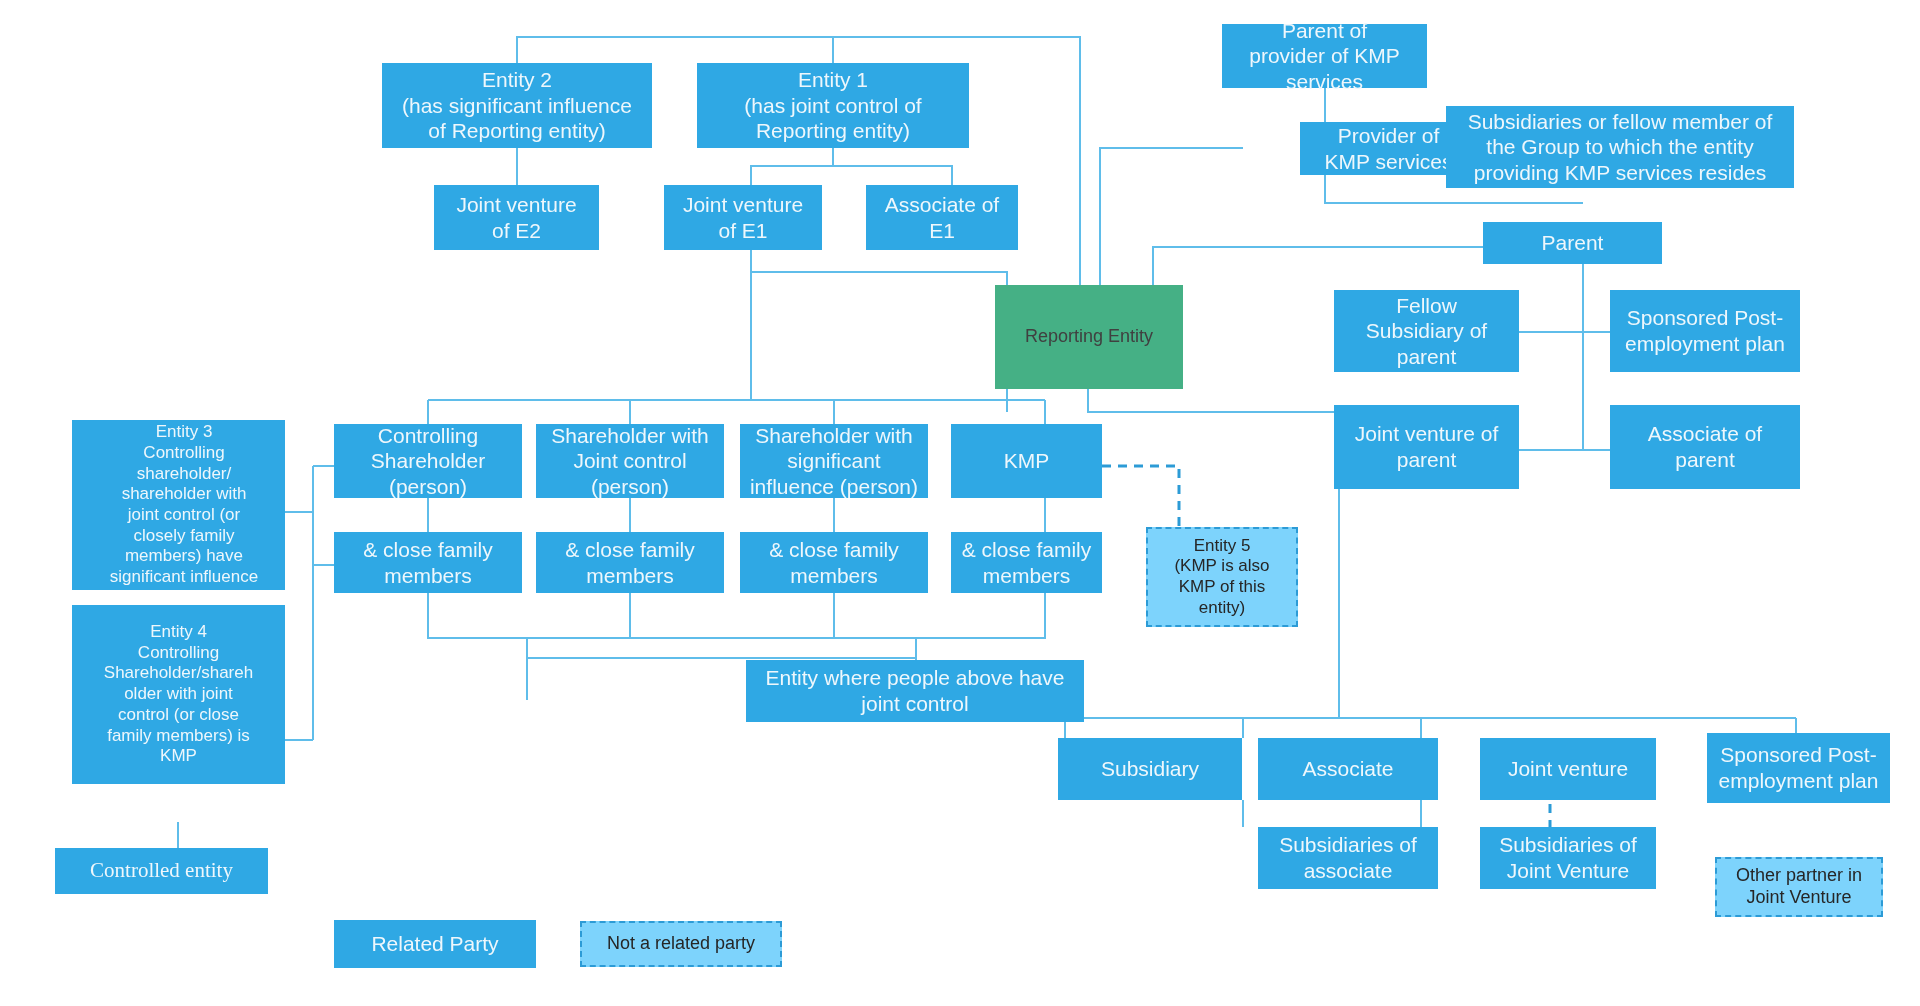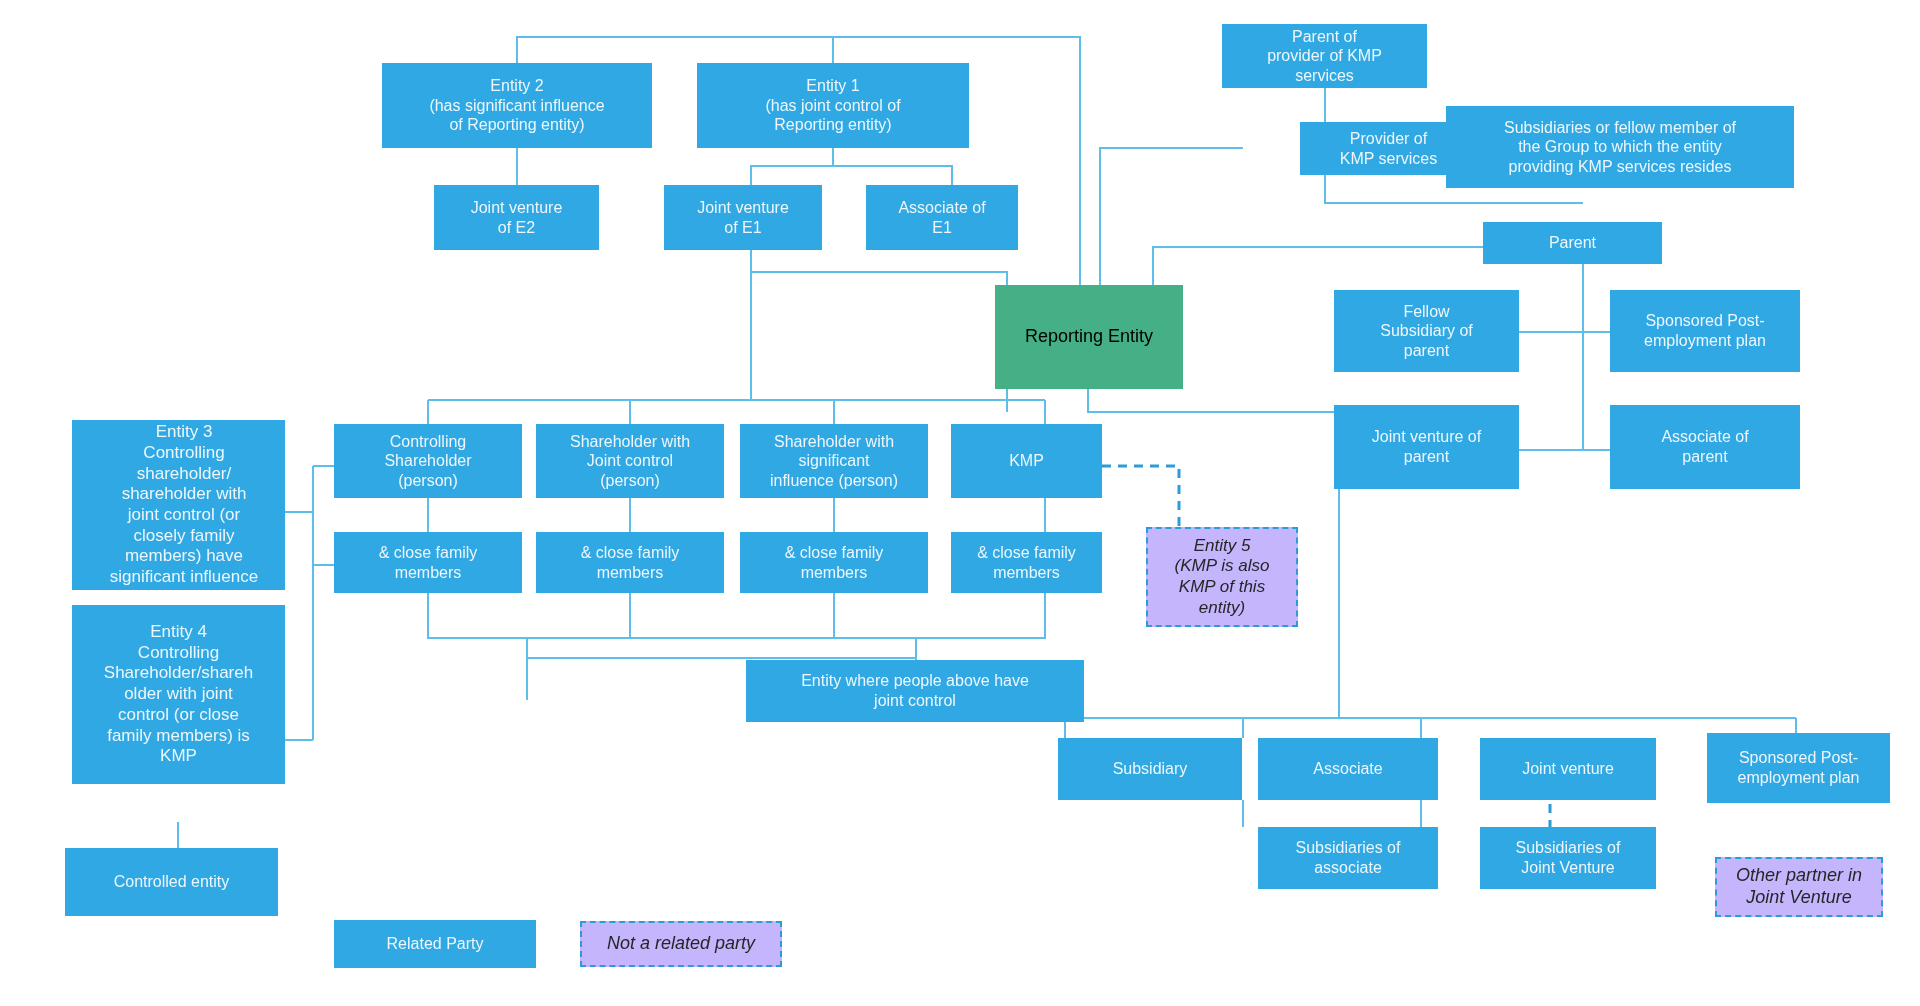--- a/index.html
+++ b/index.html
@@ -34,33 +34,32 @@
     align-items: center;
     justify-content: center;
     text-align: center;
     line-height: 1.22;
     padding: 2px 5px;
     z-index: 3;
   }
   .node.blue {
     background: #2FA8E4;
     color: #eef7fc;
-    font-size: 16px;
+    font-size: 21px;
   }
   .node.green {
     background: #45B085;
-    color: #000000;
+    color: #404040;
     font-size: 18px;
   }
   .node.dashed {
-    background: #c4b5fd;
+    background: #7dd3fc;
     color: #262626;
     font-size: 18px;
     border: 2px dashed #2C9BD6;
-    font-style: italic;
   }
   .node .txt {
     display: block;
     white-space: pre-line;
   }
 </style>
 </head>
 <body>
 
 <div id="canvas">
@@ -236,21 +235,21 @@
   <div class="node blue" style="left:72px; top:605px; width:213px; height:179px; font-size:17px;">
     <span class="txt">Entity 4
 Controlling
 Shareholder/shareh
 older with joint
 control (or close
 family members) is
 KMP</span>
   </div>
 
-  <div class="node blue" style="left:65px; top:848px; width:213px; height:68px;">
+  <div class="node blue" style="left:55px; top:848px; width:213px; height:46px;font-family:Liberation Serif, serif;">
     <span class="txt">Controlled entity</span>
   </div>
 
   <div class="node blue" style="left:334px; top:424px; width:188px; height:74px;">
     <span class="txt">Controlling
 Shareholder
 (person)</span>
   </div>
 
   <div class="node blue" style="left:536px; top:424px; width:188px; height:74px;">

